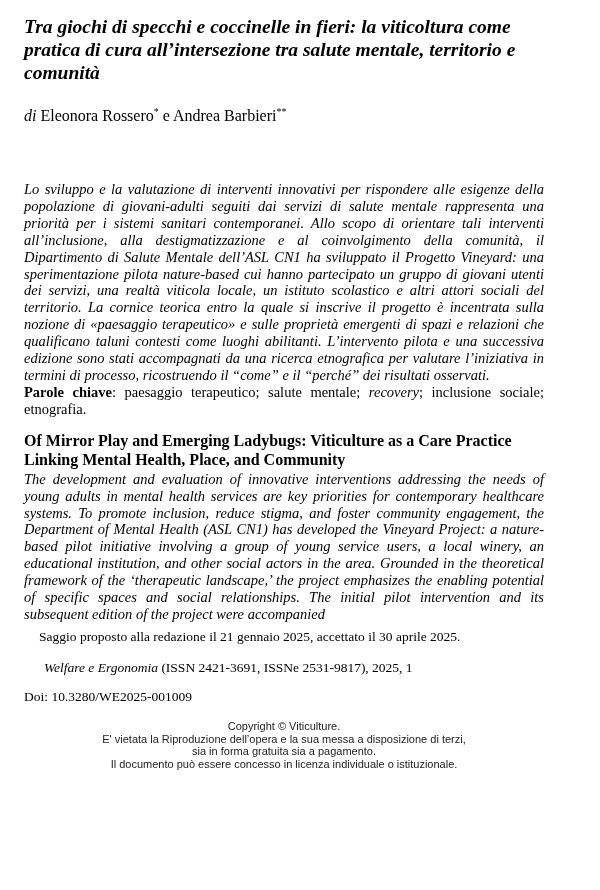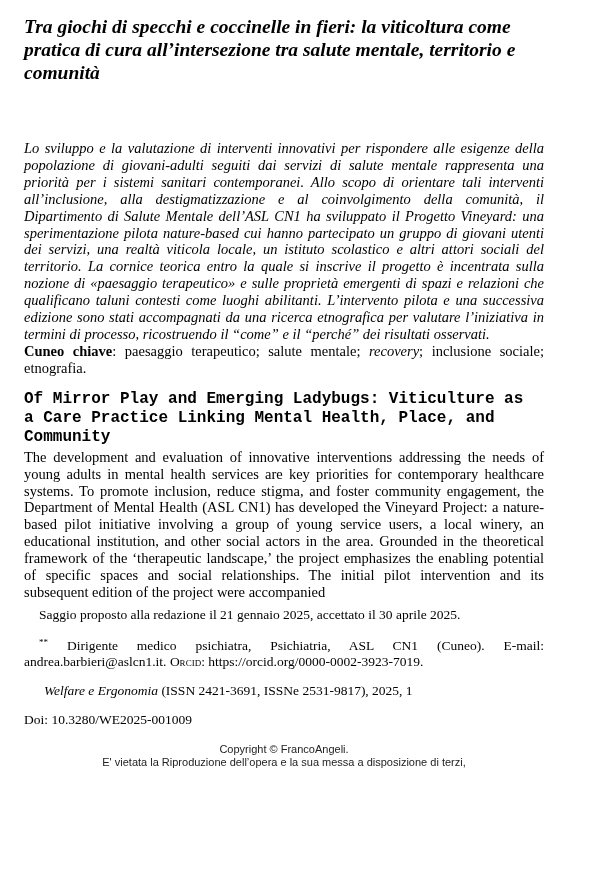--- a/index.html
+++ b/index.html
@@ -41,26 +41,26 @@
     line-height: 16.9px;
     text-align: justify;
   }
   .keywords .kw-label { font-weight: bold; }
   .keywords .kw-italic { font-style: italic; }
   .title-en {
     margin: 13px 12px 0 0;
     font-size: 16px;
     line-height: 19px;
     font-weight: bold;
-    font-family: Liberation Mono, monospace;
   }
   .abstract-en {
     margin: 2px 0 0 0;
     font-size: 14.5px;
     line-height: 16.9px;
+    font-style: italic;
     text-align: justify;
   }
   .footnotes {
     margin-top: 6px;
     font-size: 13.5px;
     line-height: 15.5px;
   }
   .fn {
     margin: 0;
     text-align: justify;
@@ -89,36 +89,38 @@
     color: #222222;
   }
 </style>
 </head>
 <body>
 
 <div class="page">
 
   <h1 class="title-it">Tra giochi di specchi e coccinelle in fieri: la viticoltura come pratica di cura all’intersezione tra salute mentale, territorio e comunità</h1>
 
+  <p class="byline"><span class="prefix">di </span><span>Eleonora Rossero</span><sup>*</sup><span> e </span><span>Andrea Barbieri</span><sup>**</sup></p>
 
   <p class="abstract-it">Lo sviluppo e la valutazione di interventi innovativi per rispondere alle esigenze della popolazione di giovani-adulti seguiti dai servizi di salute mentale rappresenta una priorità per i sistemi sanitari contemporanei. Allo scopo di orientare tali interventi all’inclusione, alla destigmatizzazione e al coinvolgimento della comunità, il Dipartimento di Salute Mentale dell’ASL CN1 ha sviluppato il Progetto Vineyard: una sperimentazione pilota nature-based cui hanno partecipato un gruppo di giovani utenti dei servizi, una realtà viticola locale, un istituto scolastico e altri attori sociali del territorio. La cornice teorica entro la quale si inscrive il progetto è incentrata sulla nozione di «paesaggio terapeutico» e sulle proprietà emergenti di spazi e relazioni che qualificano taluni contesti come luoghi abilitanti. L’intervento pilota e una successiva edizione sono stati accompagnati da una ricerca etnografica per valutare l’iniziativa in termini di processo, ricostruendo il “come” e il “perché” dei risultati osservati.</p>
 
-  <p class="keywords"><span class="kw-label">Cuneo chiave</span><span>: </span><span>paesaggio terapeutico; salute mentale; </span><span class="kw-italic">recovery</span><span>; inclusione sociale; etnografia.</span></p>
+  <p class="keywords"><span class="kw-label">Parole chiave</span><span>: </span><span>paesaggio terapeutico; salute mentale; </span><span class="kw-italic">recovery</span><span>; inclusione sociale; etnografia.</span></p>
 
   <h2 class="title-en">Of Mirror Play and Emerging Ladybugs: Viticulture as a Care Practice Linking Mental Health, Place, and Community</h2>
 
   <p class="abstract-en">The development and evaluation of innovative interventions addressing the needs of young adults in mental health services are key priorities for contemporary healthcare systems. To promote inclusion, reduce stigma, and foster community engagement, the Department of Mental Health (ASL CN1) has developed the Vineyard Project: a nature-based pilot initiative involving a group of young service users, a local winery, an educational institution, and other social actors in the area. Grounded in the theoretical framework of the ‘therapeutic landscape,’ the project emphasizes the enabling potential of specific spaces and social relationships. The initial pilot intervention and its subsequent edition of the project were accompanied</p>
 
   <div class="footnotes">
     <p class="fn submission">Saggio proposto alla redazione il 21 gennaio 2025, accettato il 30 aprile 2025.</p>
-    <p class="fn"><sup>**</sup><span> Dirigente medico psichiatra, Psichiatria, ASL CN1 (Cuneo). E-mail: andrea.barbieri@aslcn1.it. </span><span class="sc">Orcid</span><span>: https://orcid.org/0000-0002-3923-7019.</span></p>
   </div>
 
   <p class="journal-line"><span class="jname">Welfare e Ergonomia</span><span> (ISSN 2421-3691, ISSNe 2531-9817), 2025, 1</span></p>
 
   <p class="doi-line">Doi: 10.3280/WE2025-001009</p>
 
   <div class="footer">
-    <div>Copyright © FrancoAngeli.</div>
+    <div>Copyright © Viticulture.</div>
     <div>E' vietata la Riproduzione dell’opera e la sua messa a disposizione di terzi,</div>
+    <div>sia in forma gratuita sia a pagamento.</div>
+    <div>Il documento può essere concesso in licenza individuale o istituzionale.</div>
   </div>
 
 </div>
 
 </body></html>

